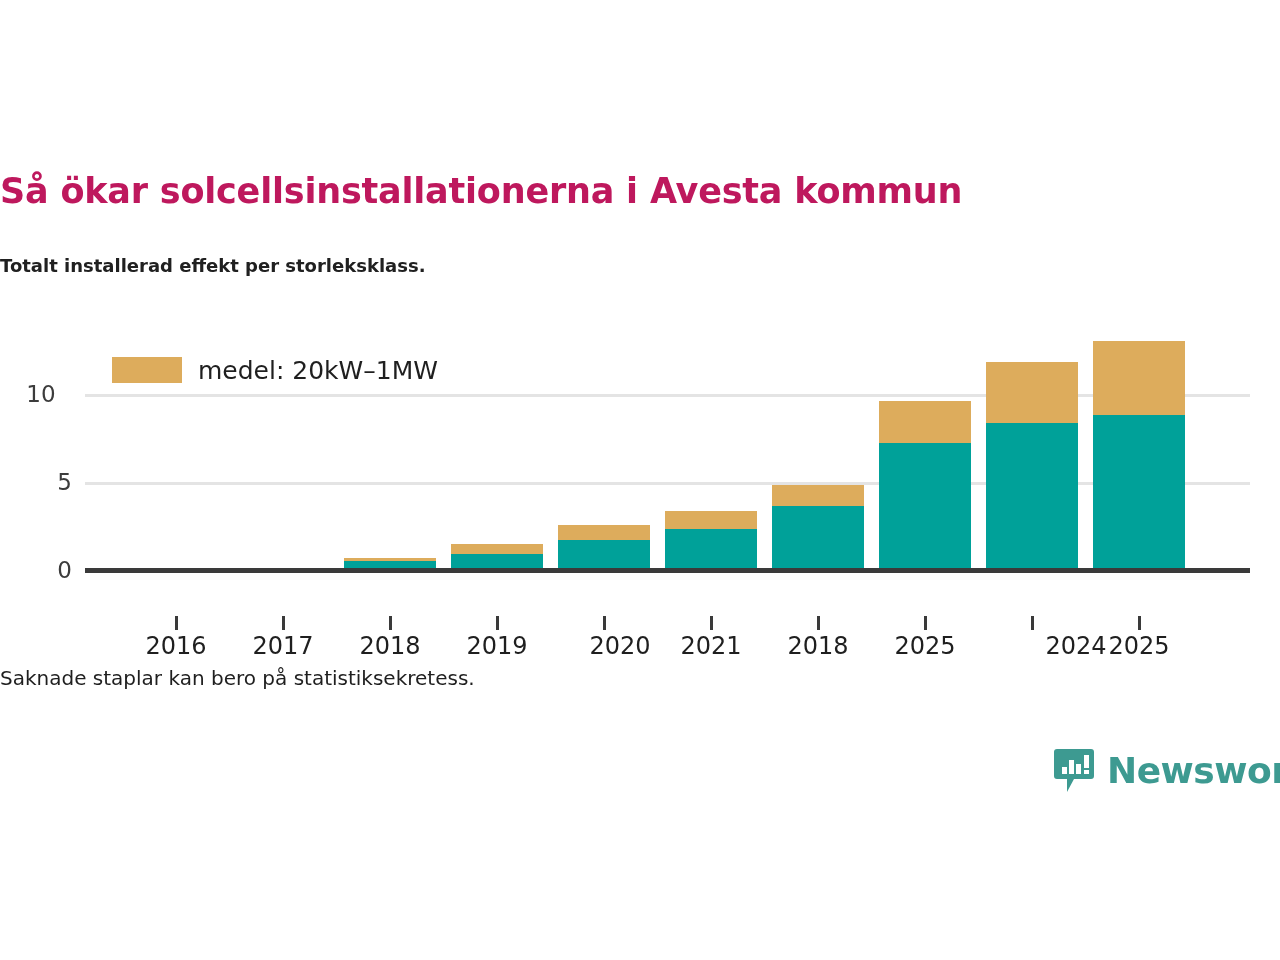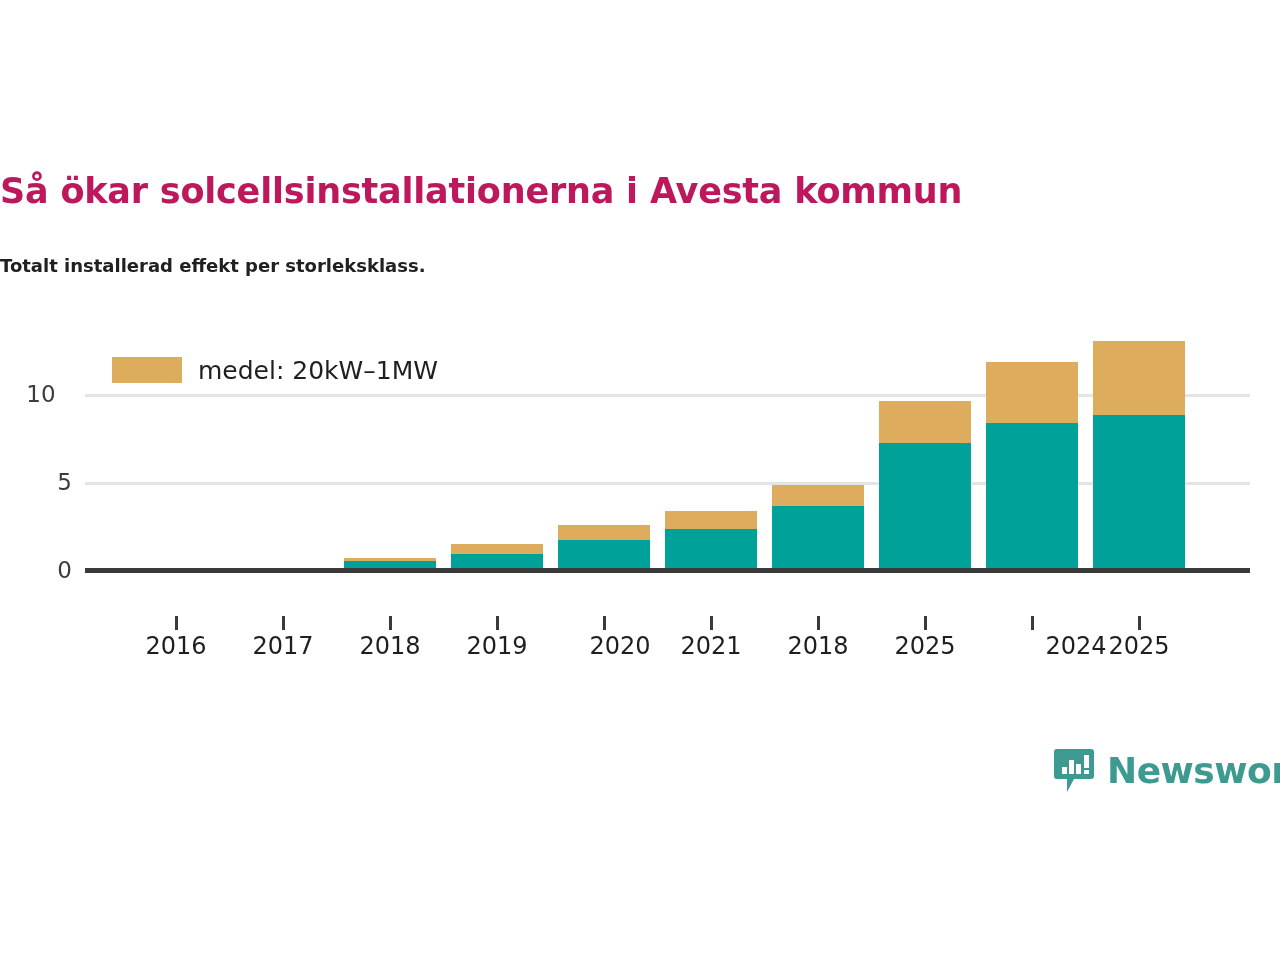--- a/index.html
+++ b/index.html
@@ -262,20 +262,21 @@
       <div class="x-label" style="left: 1079px;">2025</div>
     </div>
 
   <div class="legend">
       <div class="legend-row">
         <span class="legend-swatch" style="background: rgb(221, 172, 92);"></span>
         <span class="legend-label">medel: 20kW–1MW</span>
       </div>
     </div>
 
+  <div class="footnote">Saknade staplar kan bero på statistiksekretess.</div>
 
   <div class="logo">
     <span class="logo-mark">
       <svg viewBox="0 0 42 46" width="42" height="46" aria-hidden="true">
         <path d="M4 1 H38 A3 3 0 0 1 41 4 V28 A3 3 0 0 1 38 31 H21 L14 44 L14 31 H4 A3 3 0 0 1 1 28 V4 A3 3 0 0 1 4 1 Z" fill="#3D9A91"></path>
         <rect x="9" y="19" width="5" height="7" fill="#ffffff"></rect>
         <rect x="16" y="12" width="5" height="14" fill="#ffffff"></rect>
         <rect x="23" y="16" width="5" height="10" fill="#ffffff"></rect>
         <rect x="31" y="7" width="5" height="13" fill="#ffffff"></rect>
         <rect x="31" y="22" width="5" height="4" fill="#ffffff"></rect>

